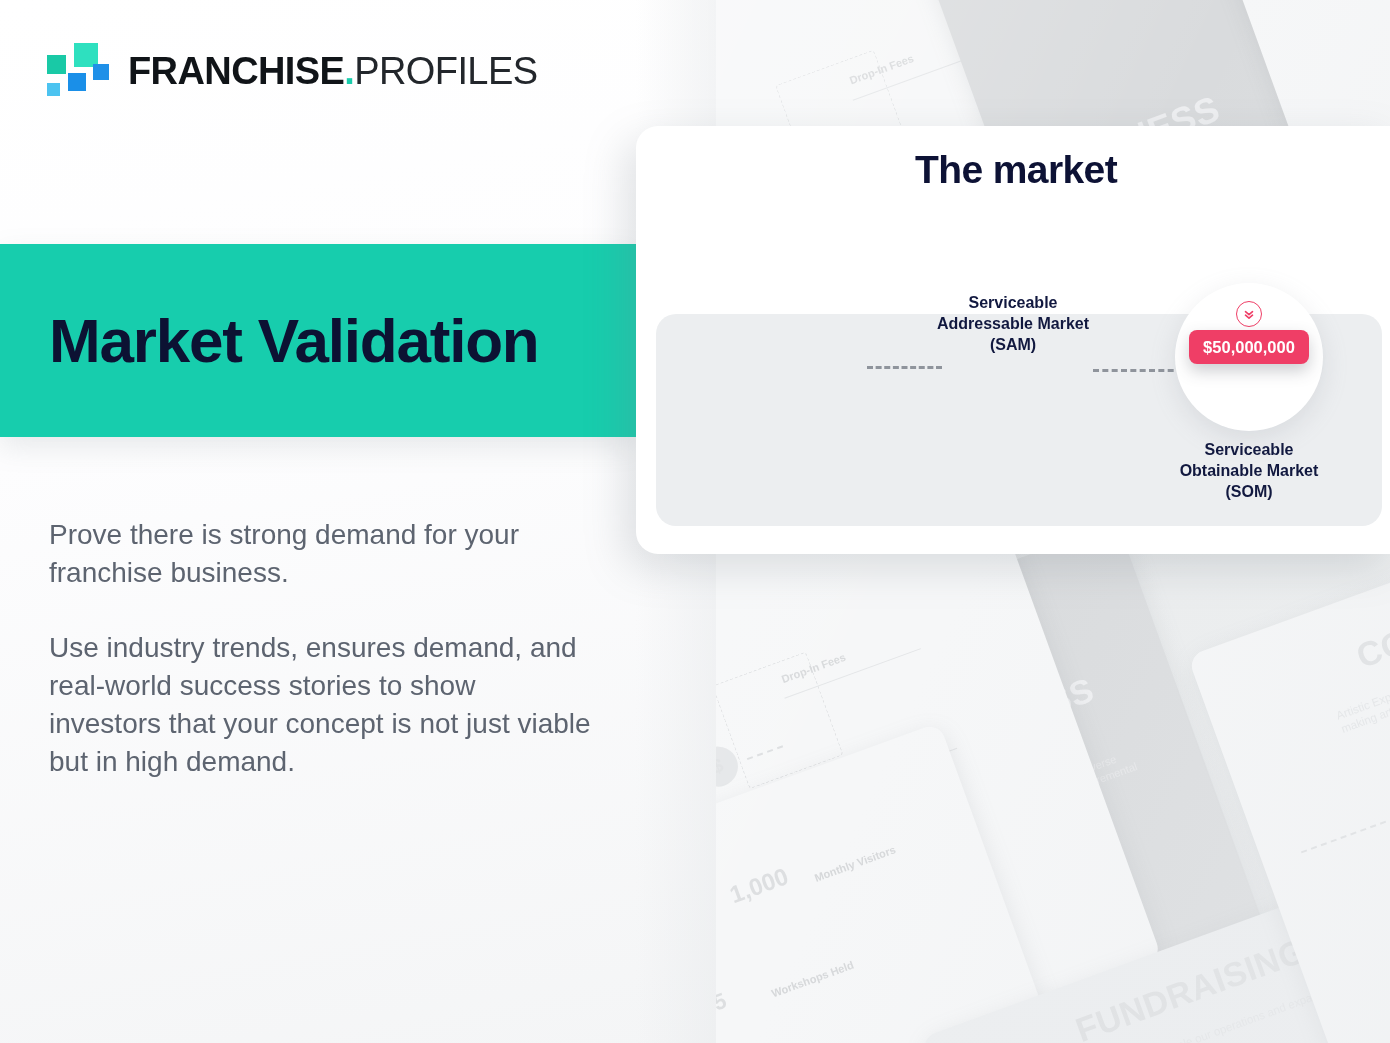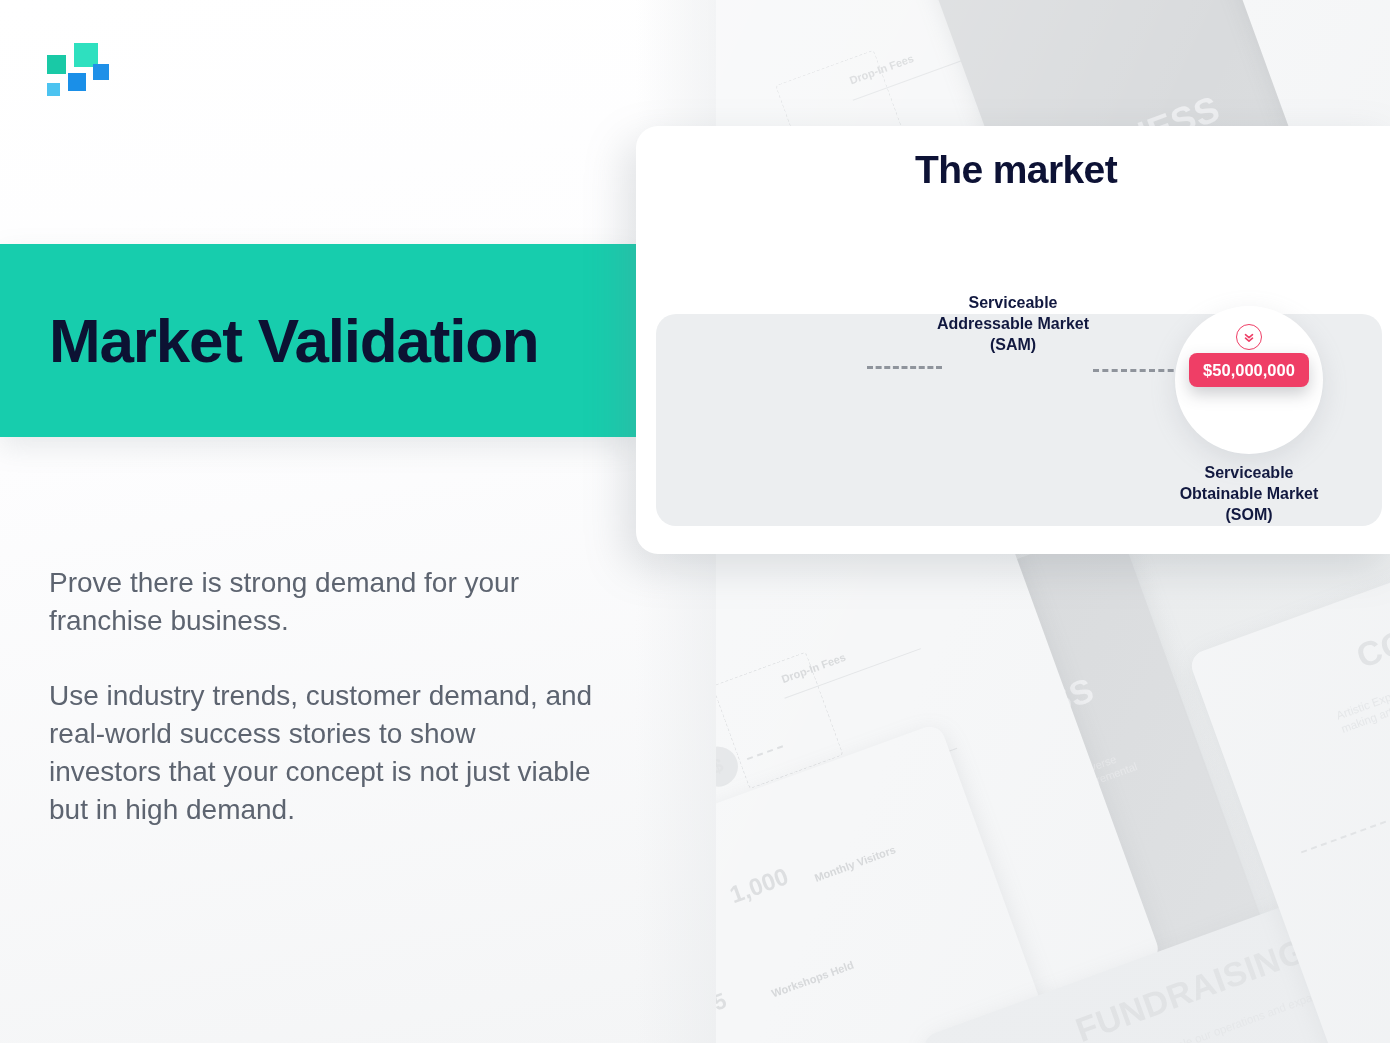--- a/index.html
+++ b/index.html
@@ -170,21 +170,20 @@
     letter-spacing: -1.2px;
     line-height: 1;
   }
 
   
   .body-copy {
     position: absolute;
     left: 49px; top: 516px;
     width: 545px;
     z-index: 11;
-    margin-top: 48px;
   }
   .body-copy p {
     font-size: 28px;
     line-height: 1.36;
     color: #5d6470;
     font-weight: 400;
   }
   .body-copy p + p { margin-top: 37px; }
 
   
@@ -291,21 +290,21 @@
   .node-tam .chev { top: 25px; width: 31px; height: 31px; color: #18cbab; }
   .node-tam .amount { top: 62px; width: 157px; height: 42px; font-size: 20px; background: #18cbab; }
 
   
   .node-sam { left: 899px; top: 8px; width: 228px; }
   .node-sam .circle { width: 166px; height: 166px; }
   .node-sam .chev { top: 22px; width: 29px; height: 29px; color: #1f44ef; }
   .node-sam .amount { top: 56px; width: 136px; height: 38px; font-size: 18px; background: #1f44ef; }
 
   
-  .node-som { left: 1137px; top: 30px; width: 224px; }
+  .node-som { left: 1137px; top: 7px; width: 224px; }
   .node-som .circle { width: 148px; height: 148px; }
   .node-som .chev { top: 18px; width: 26px; height: 26px; color: #ef3e66; }
   .node-som .amount { top: 47px; width: 120px; height: 34px; font-size: 16.5px; background: #ef3e66; }
 
   
   .nodes-layer {
     position: absolute;
     left: 0; top: 276px;
     width: 1390px; height: 300px;
     z-index: 25;
@@ -395,29 +394,32 @@
   <div class="left-panel"></div>
 
   <div class="logo">
     <span class="logo-mark">
       <i class="lm1"></i>
         <i class="lm2"></i>
         <i class="lm3"></i>
         <i class="lm4"></i>
         <i class="lm5"></i>
     </span>
+    <span class="logo-text">
+      <span class="bold">FRANCHISE</span><span class="dot">.</span><span class="thin">PROFILES</span>
+    </span>
   </div>
 
   <div class="title-banner">
     <h1>Market Validation</h1>
   </div>
 
   <div class="body-copy">
     <p>Prove there is strong demand for your franchise business.</p>
-    <p>Use industry trends, customer demand, and real-world success stories to show investors that your concept is not just viable but in high demand.</p>
+    <p>Use industry trends, ensures demand, and real-world success stories to show investors that your concept is not just viable but in high demand.</p>
   </div>
 
   <div class="market-card">
     <div class="card-head">
       <div class="card-title">The market</div>
     </div>
     <div class="panel"></div>
   </div>
 
   <div class="nodes-layer">

